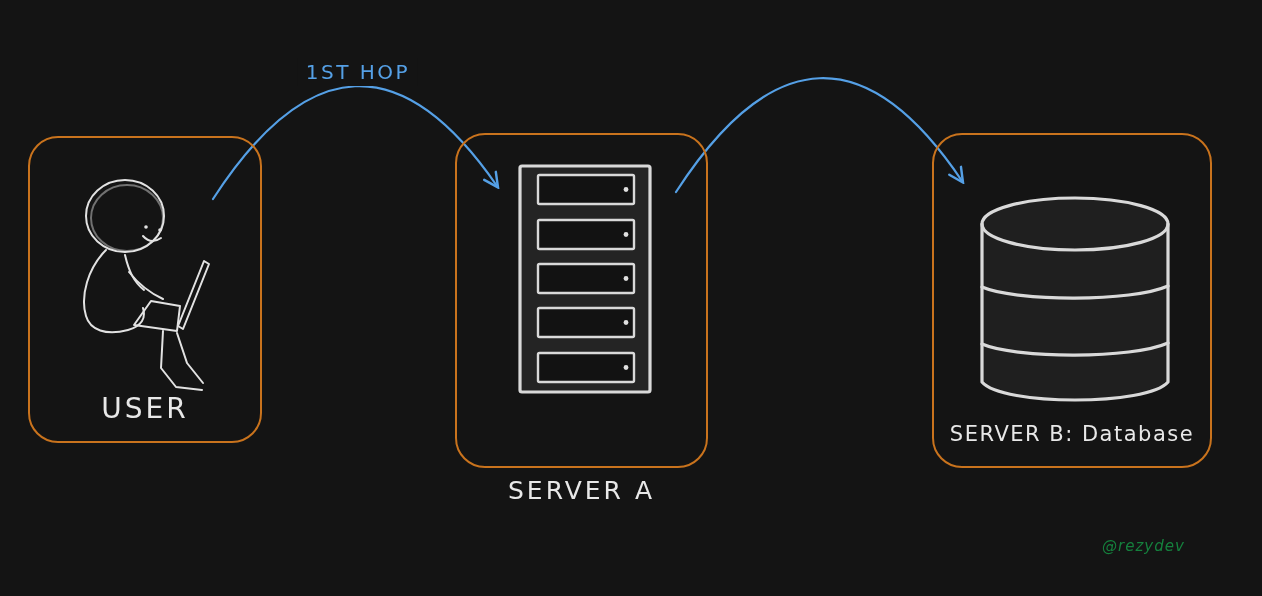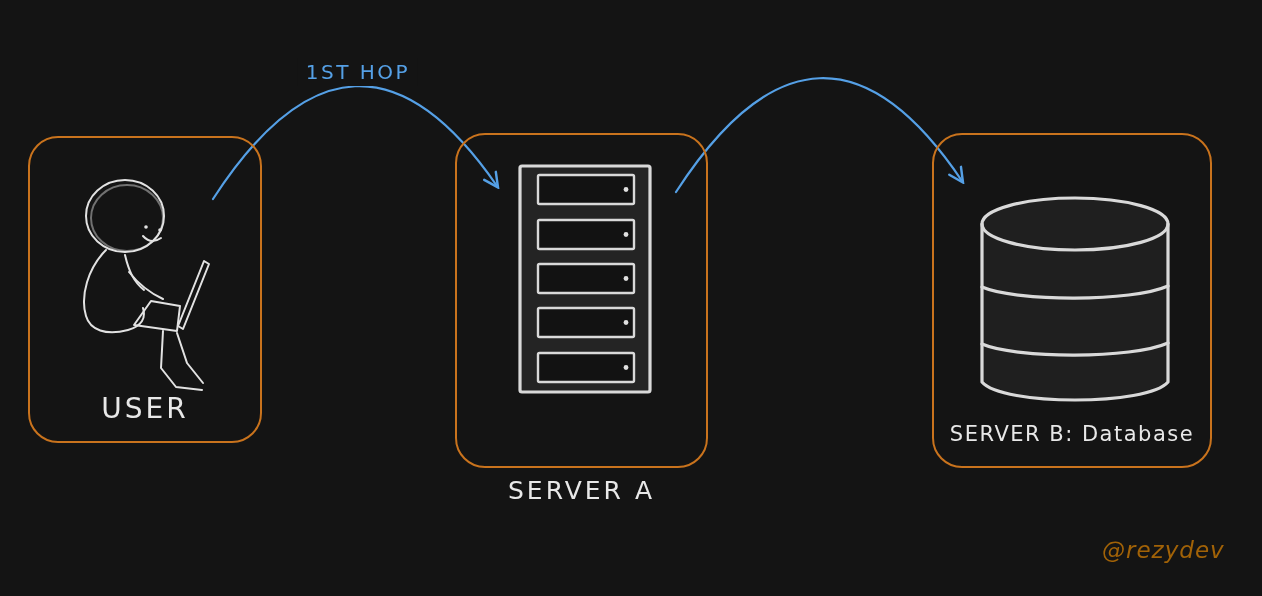--- a/index.html
+++ b/index.html
@@ -61,22 +61,22 @@
     letter-spacing: 2.5px;
     padding: 2px 8px;
     white-space: nowrap;
   }
   .arrow-label-1 { left: 358px; top: 72px; }
   .arrow-label-2 { left: 822px; top: 67px; }
   .watermark {
     position: absolute;
     left: 1102px;
     top: 537px;
-    color: #a16207;
-    font-size: 23px;
+    color: #15803d;
+    font-size: 15px;
     letter-spacing: 1px;
     font-style: italic;
   }
   .sketch { stroke: #e2e2e2; stroke-width: 2; fill: none; stroke-linecap: round; stroke-linejoin: round; }
   .sketch-bold { stroke: #d9d9d9; stroke-width: 3.2; fill: none; stroke-linecap: round; stroke-linejoin: round; }
 </style>
 </head>
 <body>
 
 <div class="canvas">

